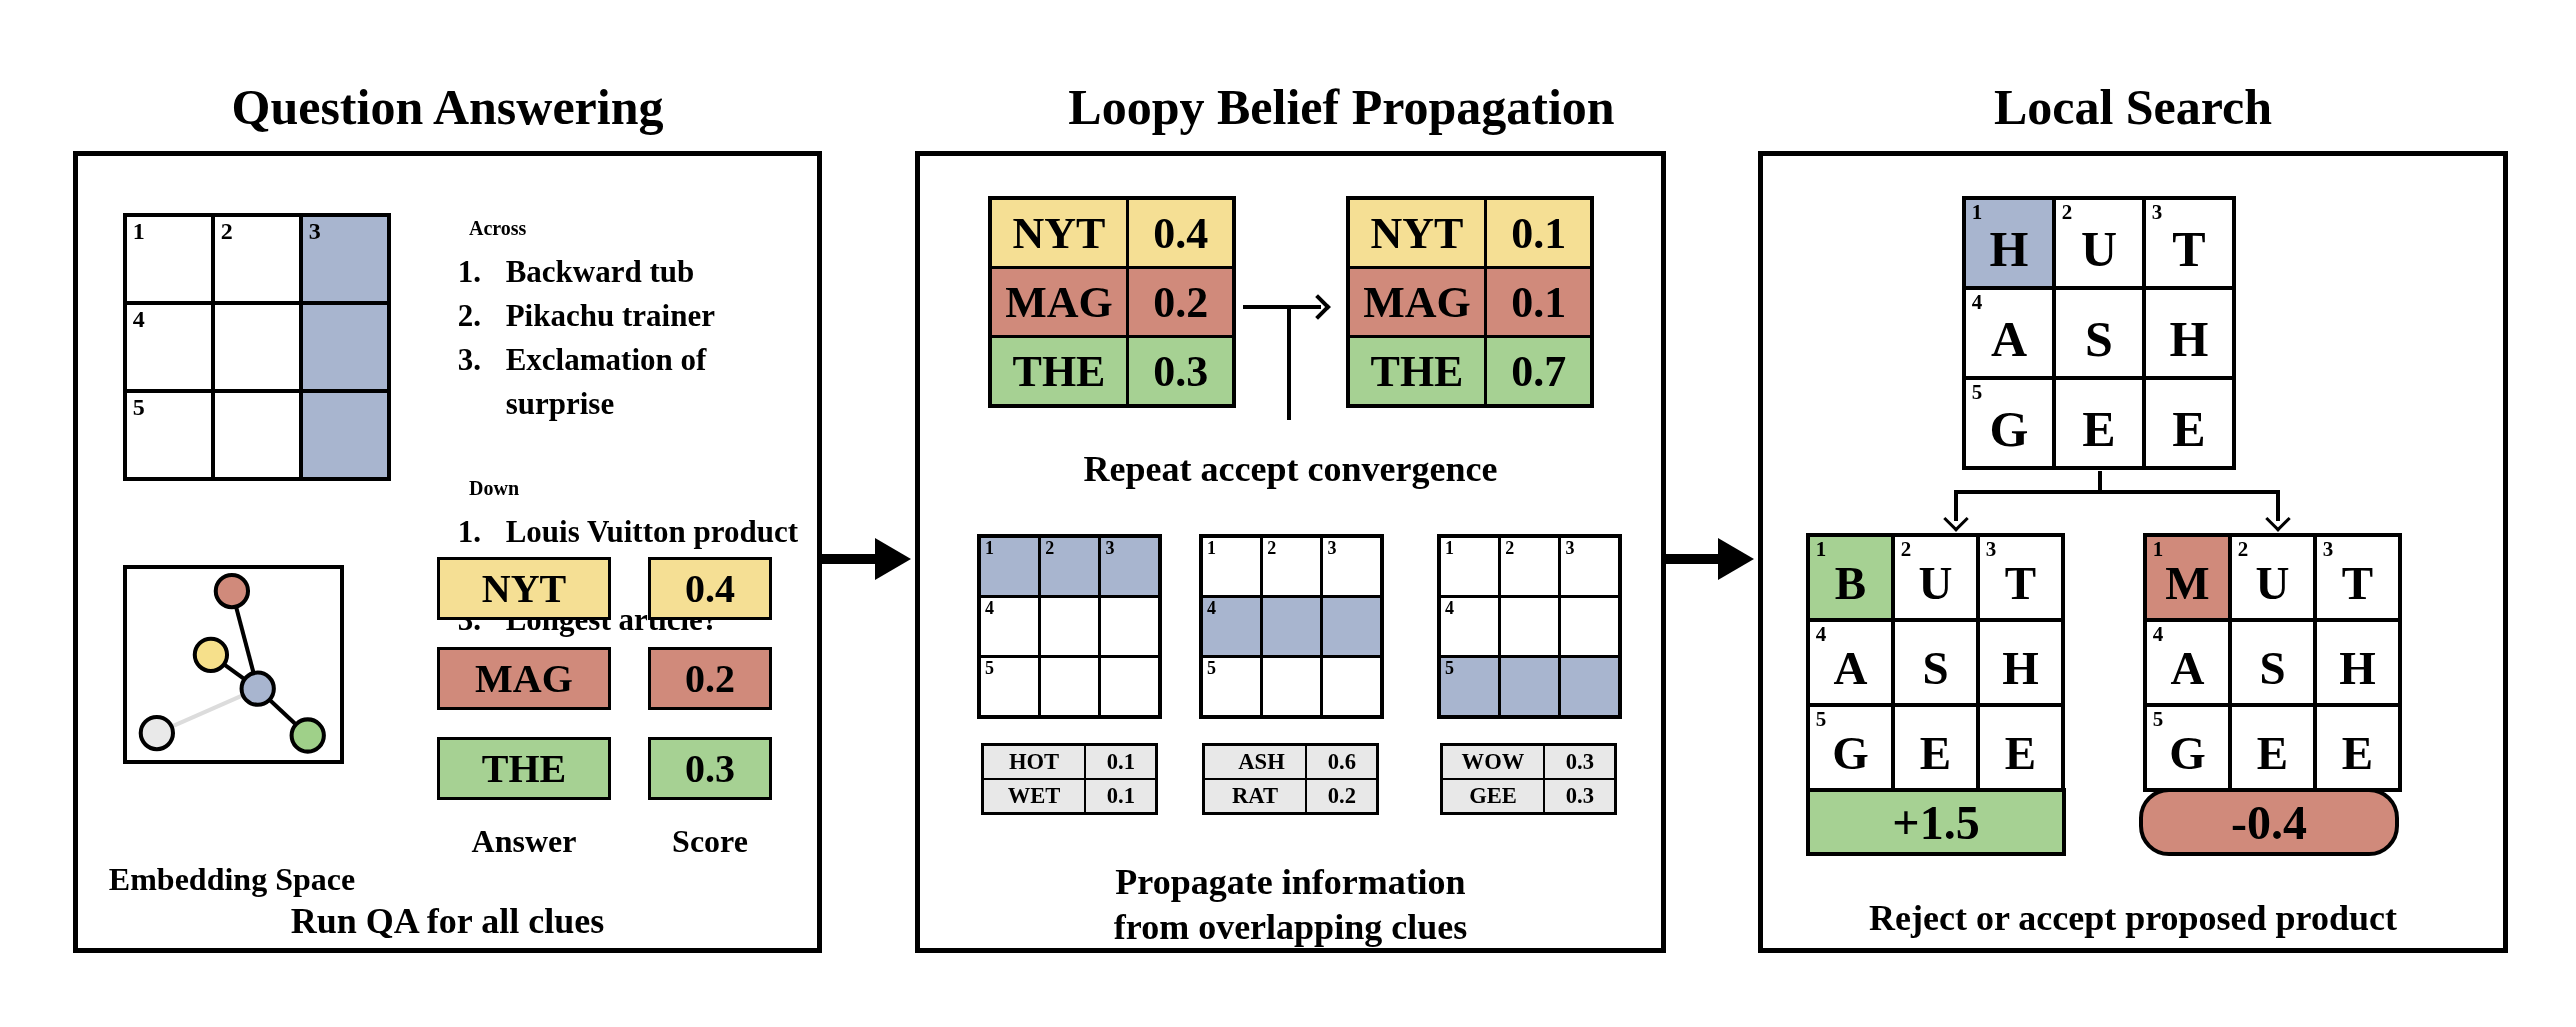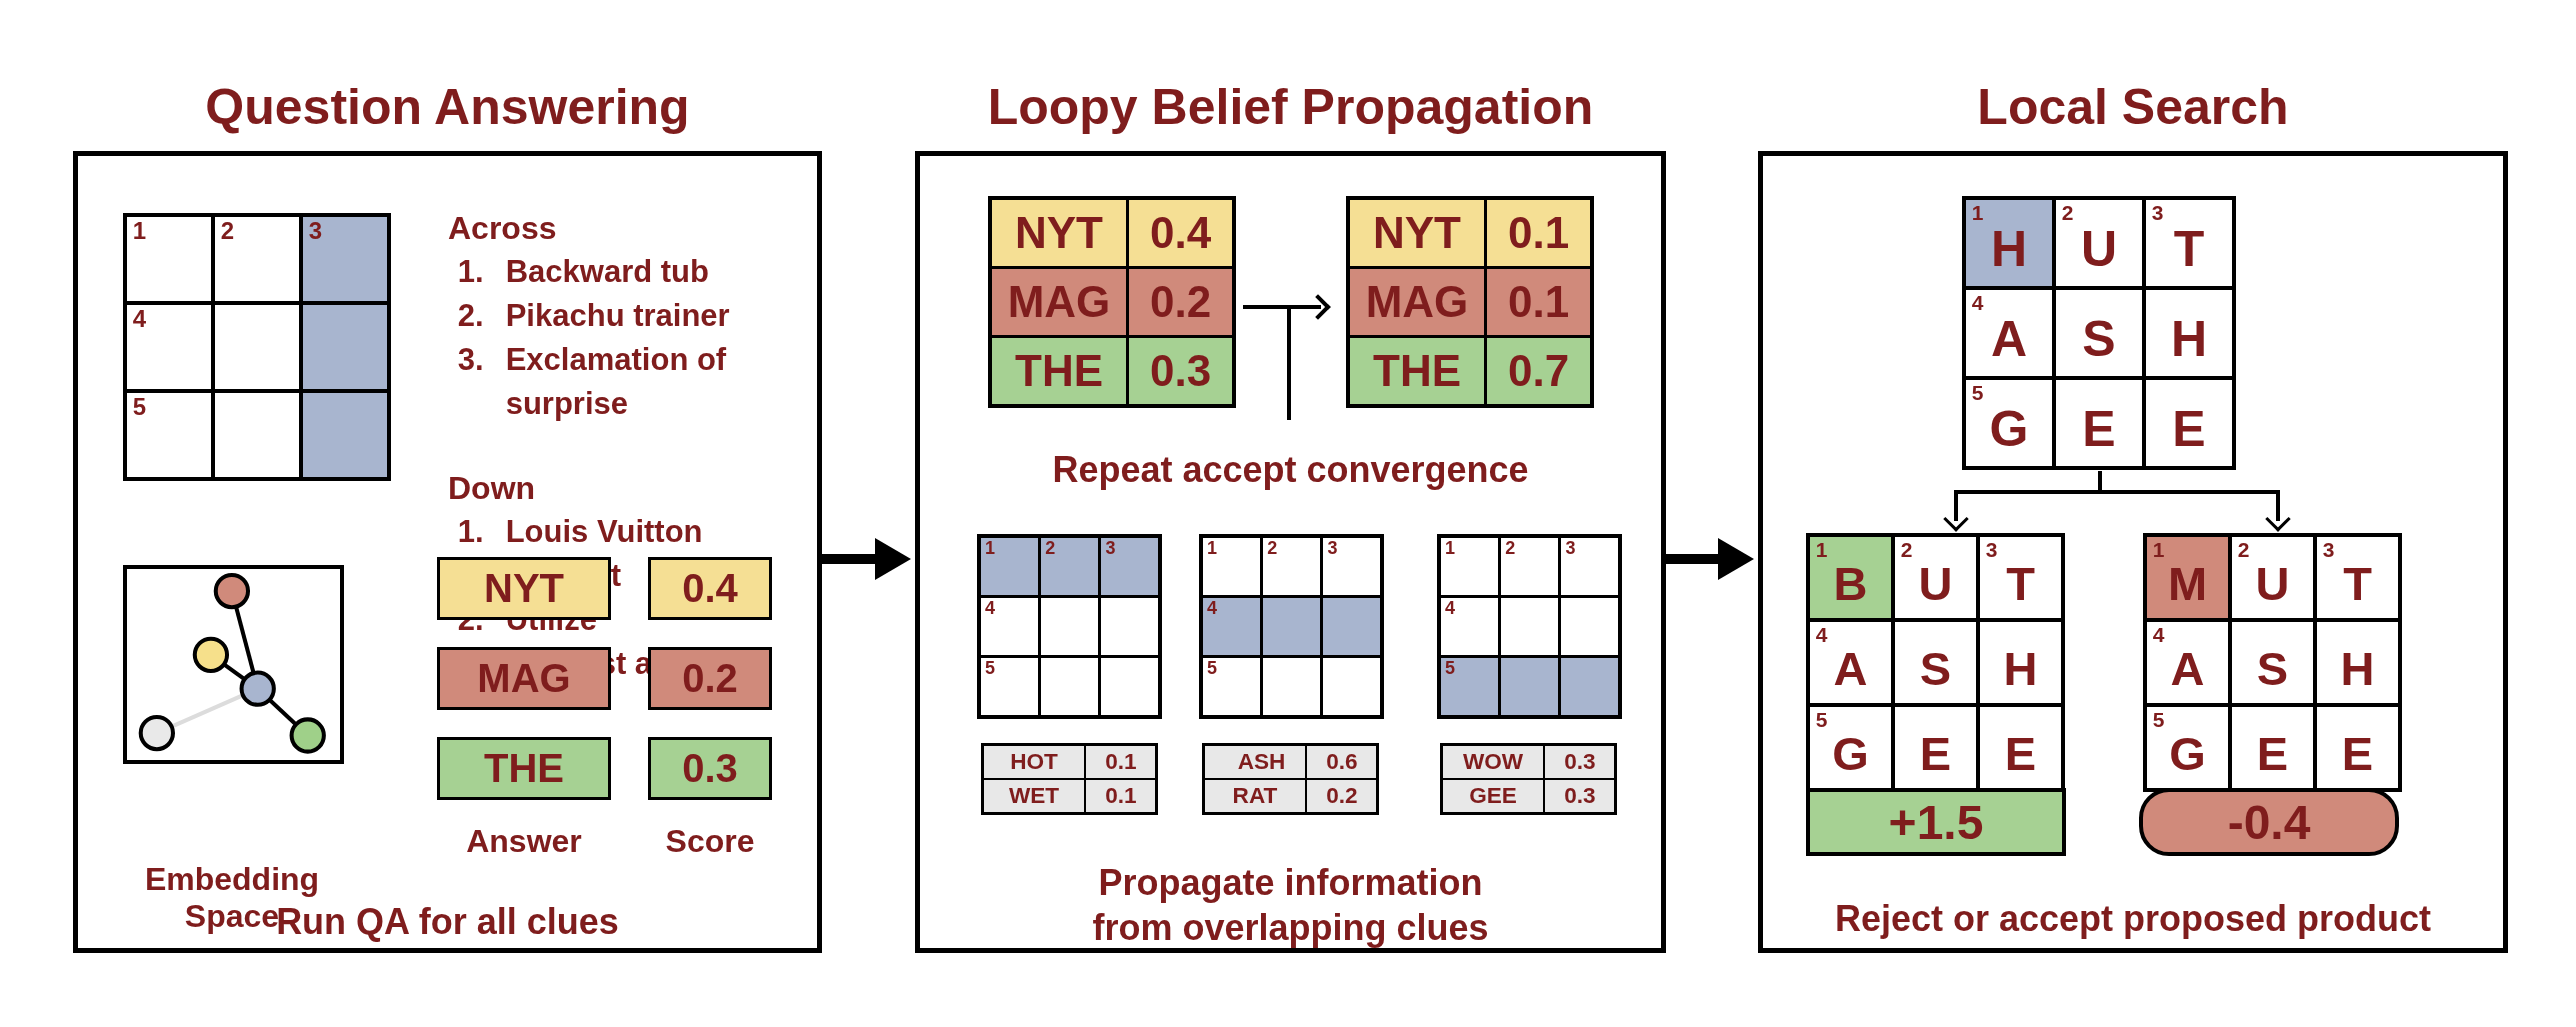--- a/index.html
+++ b/index.html
@@ -1,17 +1,17 @@
 <!DOCTYPE html>
 <html style="font-size:13px"><head>
 <meta charset="utf-8">
 <style>
   html,body{margin:0;padding:0;background:#ffffff;}
   #canvas{position:relative;width:2576px;height:1027px;background:#ffffff;
-          font-family:Liberation Sans, sans-serif;font-weight:bold;color:#7f1d1d;overflow:hidden;}
+          font-family:Liberation Serif, serif;font-weight:bold;color:#000000;overflow:hidden;}
   .title{position:absolute;top:78px;font-size:50px;text-align:center;letter-spacing:0px;}
   .panel{position:absolute;top:151px;height:802px;border:5.7px solid #000;background:#fff;box-sizing:border-box;}
 
   
   .xgrid{position:absolute;display:grid;background:#000;gap:4px;border:4.8px solid #000;}
   .cell{background:#fff;position:relative;}
   .cnum{position:absolute;top:1.6px;left:5.7px;font-size:24px;line-height:1;}
   .clet{position:absolute;inset:0;display:flex;align-items:center;justify-content:center;padding-top:11.3px;font-size:50px;}
   .grid-qa{grid-template-columns:repeat(3,84px);grid-auto-rows:84px;}
   .grid-mini{grid-template-columns:repeat(3,57px);grid-auto-rows:57px;gap:3.2px;border-width:4px;}
@@ -24,21 +24,21 @@
 
   
   .btable{position:absolute;display:grid;grid-template-columns:134px 103px;grid-auto-rows:66px;gap:3.2px;background:#000;border:4px solid #000;}
   .btable .tcell{display:flex;align-items:center;justify-content:center;font-size:44px;}
   
   .mtable{position:absolute;display:grid;grid-template-columns:100px 69px;grid-auto-rows:32px;gap:2.4px;background:#000;border:3.2px solid #000;}
   .mtable .tcell{display:flex;align-items:center;justify-content:center;font-size:22.6px;}
 
   
   .clues{position:absolute;font-size:31px;line-height:44px;width:371px;}
-  .clue-heading{font-size:32px;}
+  .clue-heading{font-size:20px;margin-left:21px;}
   .clue-heading.down{margin-top:40px;}
   .clue-item{display:flex;padding-left:9.7px;}
   .cnum2{min-width:37px;}
   .clue-item span:last-child{margin-left:11px;}
 
   
   .emb-wrap{position:absolute;border:4.8px solid #000;width:213px;height:191px;background:#fff;}
   .col-label{position:absolute;text-align:center;font-size:32px;}
   .caption{position:absolute;left:0;right:0;text-align:center;font-size:36px;line-height:45px;}
 
@@ -56,21 +56,21 @@
   .chev-down{border-right:3.2px solid #000;border-bottom:3.2px solid #000;transform:rotate(45deg);}
 
   .score-bar{position:absolute;border:4.8px solid #000;box-sizing:border-box;width:260px;height:68px;display:flex;align-items:center;justify-content:center;font-size:48px;}
 </style>
 </head>
 <body>
 
 <div id="canvas">
 
   <div class="title" style="left:73px;width:749px;">Question Answering</div>
-  <div class="title" style="left:915px;width:751px;">Loopy Belief Propagation</div>
+  <div class="title" style="left:966px;width:751px;">Loopy Belief Propagation</div>
   <div class="title" style="left:1758px;width:750px;">Local Search</div>
 
   <div class="big-arrow" style="left:822px;top:538px;">
     <div class="shaft"></div>
     <div class="head"></div>
   </div>
   <div class="big-arrow" style="left:1665px;top:538px;">
     <div class="shaft"></div>
     <div class="head"></div>
   </div>

